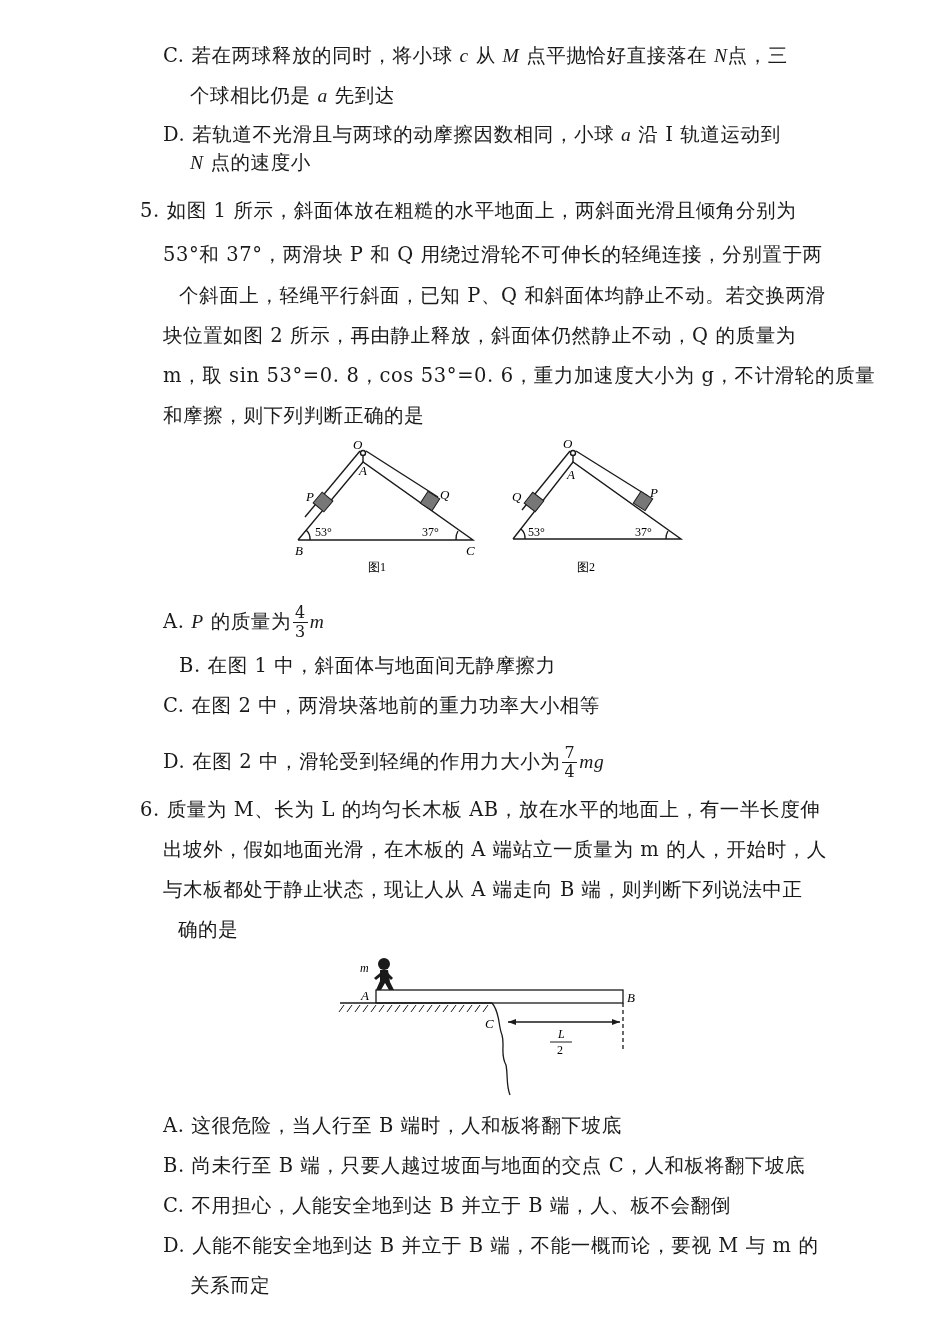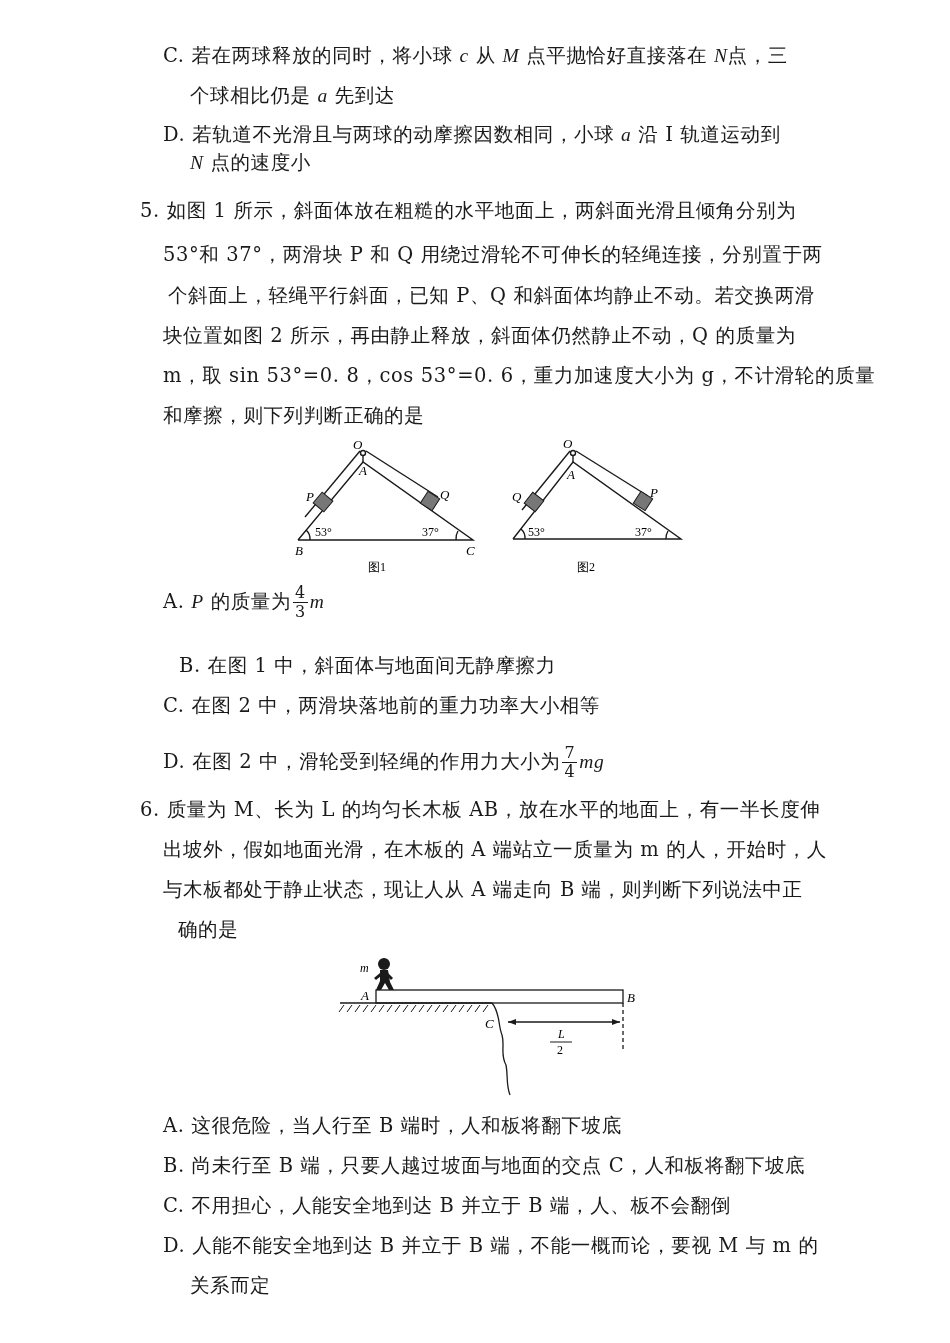--- a/index.html
+++ b/index.html
@@ -41,21 +41,21 @@
 <div class="line" style="left:190px;top:153px;">
   <span class="it">N</span>
   <span>点的速度小</span>
 </div>
 
 <div class="line" style="left:140px;top:201px;">
   <span>5.</span>
   <span>如图 1 所示，斜面体放在粗糙的水平地面上，两斜面光滑且倾角分别为</span>
 </div>
 <div class="line" style="left:163px;top:245px;">53°和 37°，两滑块 P 和 Q 用绕过滑轮不可伸长的轻绳连接，分别置于两</div>
-<div class="line" style="left:168px;top:286px;">个斜面上，轻绳平行斜面，已知 P、Q 和斜面体均静止不动。若交换两滑</div>
+<div class="line" style="left:179px;top:286px;">个斜面上，轻绳平行斜面，已知 P、Q 和斜面体均静止不动。若交换两滑</div>
 <div class="line" style="left:163px;top:326px;">块位置如图 2 所示，再由静止释放，斜面体仍然静止不动，Q 的质量为</div>
 <div class="line" style="left:163px;top:366px;">m，取 sin 53°=0. 8，cos 53°=0. 6，重力加速度大小为 g，不计滑轮的质量</div>
 <div class="line" style="left:163px;top:406px;">和摩擦，则下列判断正确的是</div>
 
 <svg style="left:280px;top:435px;" width="210" height="145" viewBox="0 0 210 145">
   <g stroke="#1a1a1a" stroke-width="1.4" fill="none">
     <polyline points="18,105 83,27 193,105 18,105"></polyline>
     <line x1="80" y1="16" x2="25" y2="82"></line>
     <line x1="86" y1="16" x2="158" y2="62"></line>
     <circle cx="83" cy="18" r="2.5" fill="#fff"></circle>
@@ -90,21 +90,21 @@
   <rect x="136" y="59" width="14" height="14" fill="#777" stroke="#1a1a1a" transform="rotate(33 143 66)"></rect>
   <text x="63" y="13" font-size="13" font-style="italic">O</text>
   <text x="67" y="44" font-size="13" font-style="italic">A</text>
   <text x="12" y="66" font-size="13" font-style="italic">Q</text>
   <text x="150" y="62" font-size="13" font-style="italic">P</text>
   <text x="28" y="101" font-size="12">53°</text>
   <text x="135" y="101" font-size="12">37°</text>
   <text x="77" y="136" font-size="12">图2</text>
 </svg>
 
-<div class="line" style="left:163px;top:585px;">
+<div class="line" style="left:163px;top:605px;">
   <span>A.</span>
   <span class="it">P</span>
   <span>的质量为</span><span class="frac"><span class="num">4</span><span class="den">3</span></span><span class="it">m</span>
 </div>
 <div class="line" style="left:163px;top:656px;margin-left:16px;">
   <span>B.</span>
   <span>在图 1 中，斜面体与地面间无静摩擦力</span>
 </div>
 <div class="line" style="left:163px;top:696px;">
   <span>C.</span>

